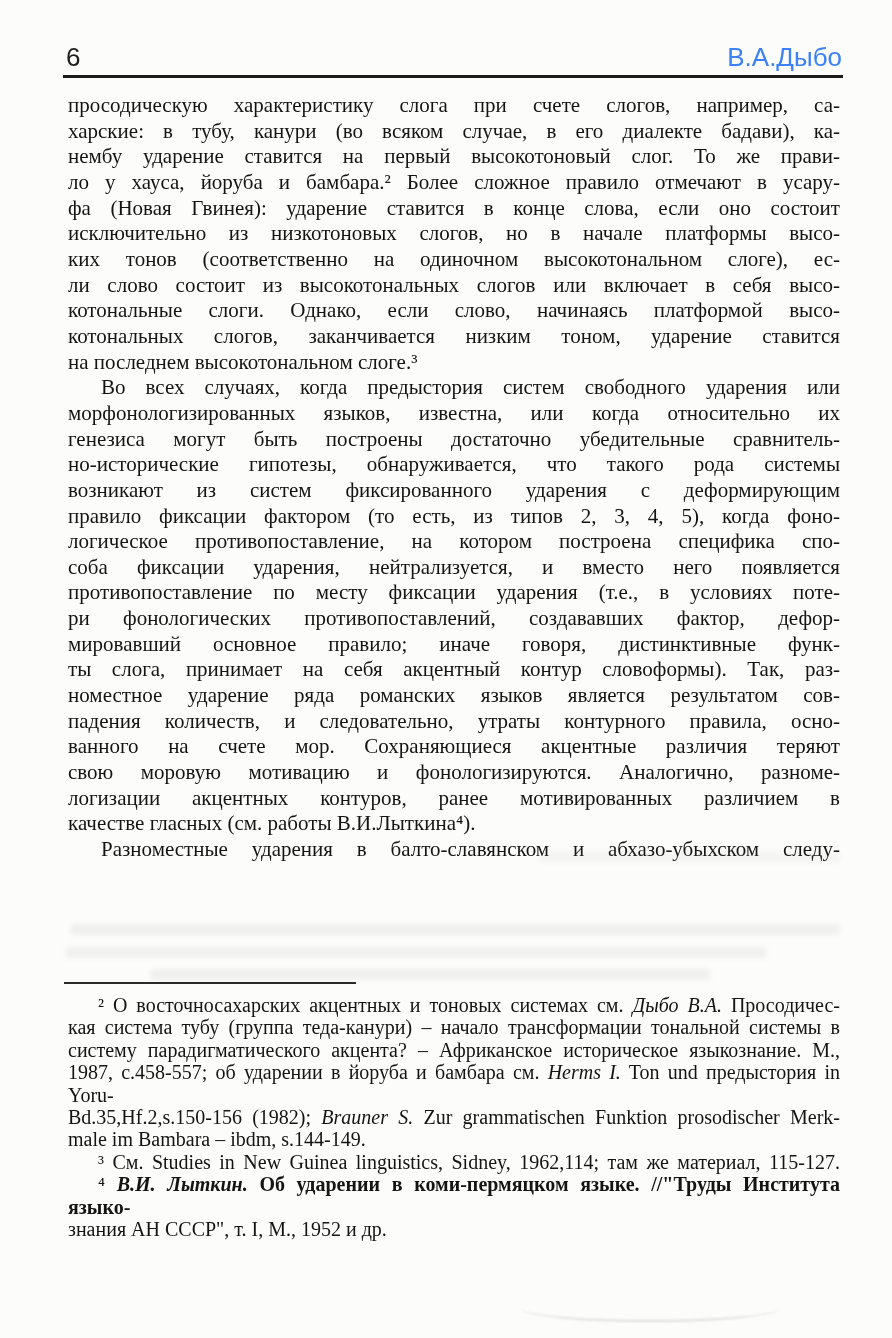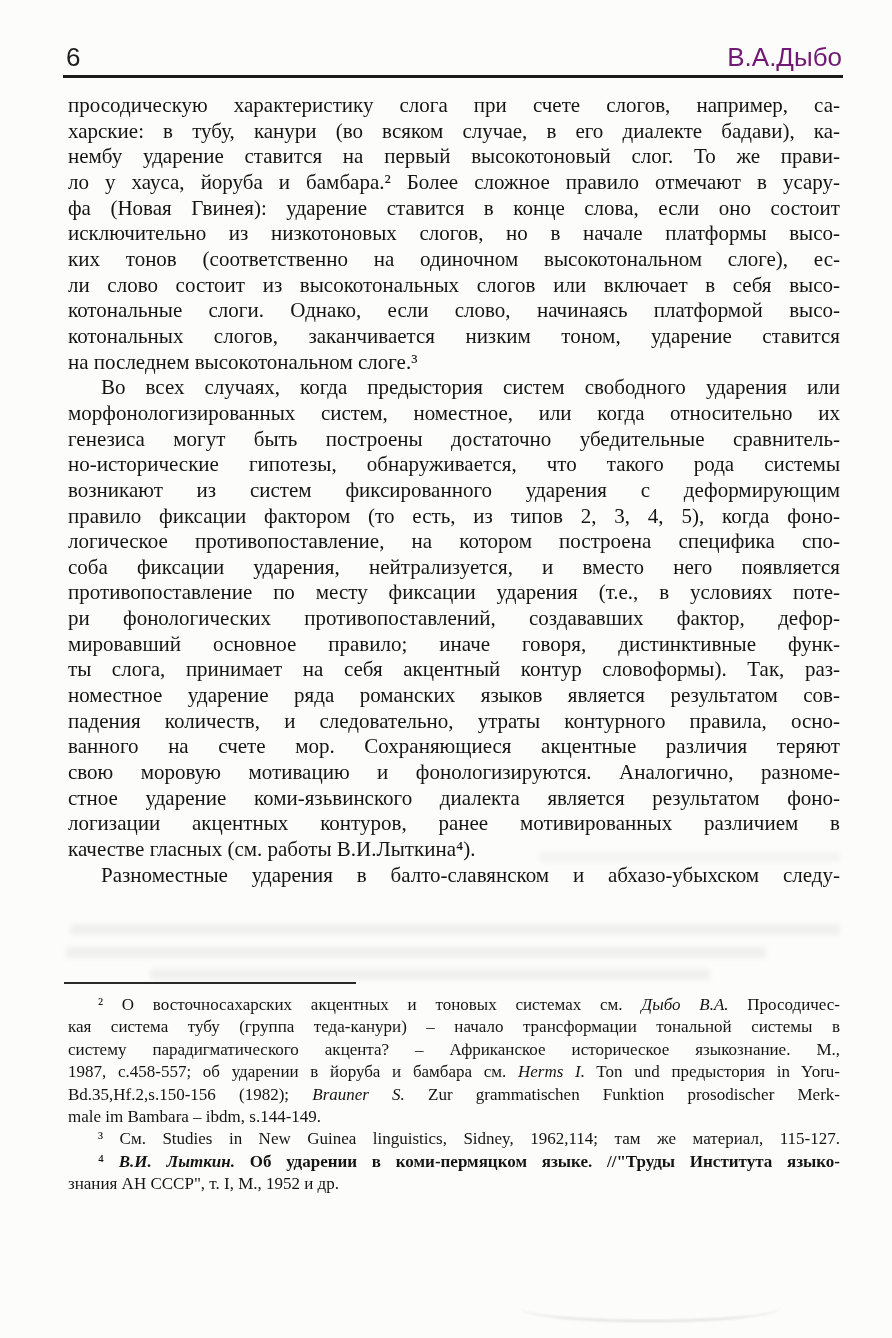--- a/index.html
+++ b/index.html
@@ -3,30 +3,30 @@
 <meta charset="utf-8">
 <style>
   html,body{margin:0;padding:0;background:#ffffff;}
   .page{
     position:relative;width:892px;height:1338px;margin:0;
     background:#fcfcfa;color:#141414;overflow:hidden;
     font-family:"Liberation Serif","DejaVu Serif",serif;
   }
   
   .hdr-num{position:absolute;left:66px;top:42px;font-family:"Liberation Sans","DejaVu Sans",sans-serif;font-size:26px;color:#1e1e1e;}
-  .hdr-author{position:absolute;right:50px;top:42px;font-family:"Liberation Sans","DejaVu Sans",sans-serif;font-size:26px;color:#701a75;}
+  .hdr-author{position:absolute;right:50px;top:42px;font-family:"Liberation Sans","DejaVu Sans",sans-serif;font-size:26px;color:#3b82f6;}
   .hdr-rule{position:absolute;left:63px;top:75px;width:780px;height:3px;background:#1c1c1c;}
   
   .main{position:absolute;left:68px;top:93px;width:772px;font-size:21px;line-height:25.65px;}
   .line{text-align:justify;text-align-last:justify;}
   .line.endp{text-align-last:left;}
   .line.ind{text-indent:33px;}
   
   .fnrule{position:absolute;left:64px;top:982px;width:292px;height:2px;background:#2a2a2a;}
-  .fnotes{position:absolute;left:68px;top:994px;width:772px;font-size:17px;line-height:22.4px;}
+  .fnotes{position:absolute;left:68px;top:994px;width:772px;font-size:20px;line-height:22.4px;}
   .fline{text-align:justify;text-align-last:justify;}
   .fline.endp{text-align-last:left;}
   .fline.find{text-indent:30px;}
   .it{font-style:italic;}
   .bb{font-weight:bold;}
   
   .art{position:absolute;background:#8a8a8a;opacity:.10;filter:blur(2.5px);border-radius:3px;}
   .curve{position:absolute;left:520px;top:1294px;width:260px;height:26px;border-bottom:2px solid #9a9a9a;border-radius:50%;opacity:.30;filter:blur(1px);}
 </style>
 </head>
@@ -47,36 +47,35 @@
       <div class="line">фа (Новая Гвинея): ударение ставится в конце слова, если оно состоит</div>
       <div class="line">исключительно из низкотоновых слогов, но в начале платформы высо-</div>
       <div class="line">ких тонов (соответственно на одиночном высокотональном слоге), ес-</div>
       <div class="line">ли слово состоит из высокотональных слогов или включает в себя высо-</div>
       <div class="line">котональные слоги. Однако, если слово, начинаясь платформой высо-</div>
       <div class="line">котональных слогов, заканчивается низким тоном, ударение ставится</div>
       <div class="line endp">на последнем высокотональном слоге.³</div>
     </div>
     <div>
       <div class="line ind">Во всех случаях, когда предыстория систем свободного ударения или</div>
-      <div class="line">морфонологизированных систем, номестное, или когда относительно их</div>
+      <div class="line">морфонологизированных языков, известна, или когда относительно их</div>
       <div class="line">генезиса могут быть построены достаточно убедительные сравнитель-</div>
       <div class="line">но-исторические гипотезы, обнаруживается, что такого рода системы</div>
       <div class="line">возникают из систем фиксированного ударения с деформирующим</div>
       <div class="line">правило фиксации фактором (то есть, из типов 2, 3, 4, 5), когда фоно-</div>
       <div class="line">логическое противопоставление, на котором построена специфика спо-</div>
       <div class="line">соба фиксации ударения, нейтрализуется, и вместо него появляется</div>
       <div class="line">противопоставление по месту фиксации ударения (т.е., в условиях поте-</div>
       <div class="line">ри фонологических противопоставлений, создававших фактор, дефор-</div>
       <div class="line">мировавший основное правило; иначе говоря, дистинктивные функ-</div>
       <div class="line">ты слога, принимает на себя акцентный контур словоформы). Так, раз-</div>
       <div class="line">номестное ударение ряда романских языков является результатом сов-</div>
       <div class="line">падения количеств, и следовательно, утраты контурного правила, осно-</div>
       <div class="line">ванного на счете мор. Сохраняющиеся акцентные различия теряют</div>
       <div class="line">свою моровую мотивацию и фонологизируются. Аналогично, разноме-</div>
-      <div class="line">стное ударение коми-язьвинского диалекта является результатом фоно-</div>
       <div class="line">логизации акцентных контуров, ранее мотивированных различием в</div>
       <div class="line endp">качестве гласных (см. работы В.И.Лыткина⁴).</div>
     </div>
     <div>
       <div class="line ind">Разноместные ударения в балто-славянском и абхазо-убыхском следу-</div>
     </div>
   </div>
 
   <div class="art" style="left:540px;top:852px;width:300px;height:10px;opacity:.07;"></div>
   <div class="art" style="left:70px;top:924px;width:770px;height:11px;"></div>

